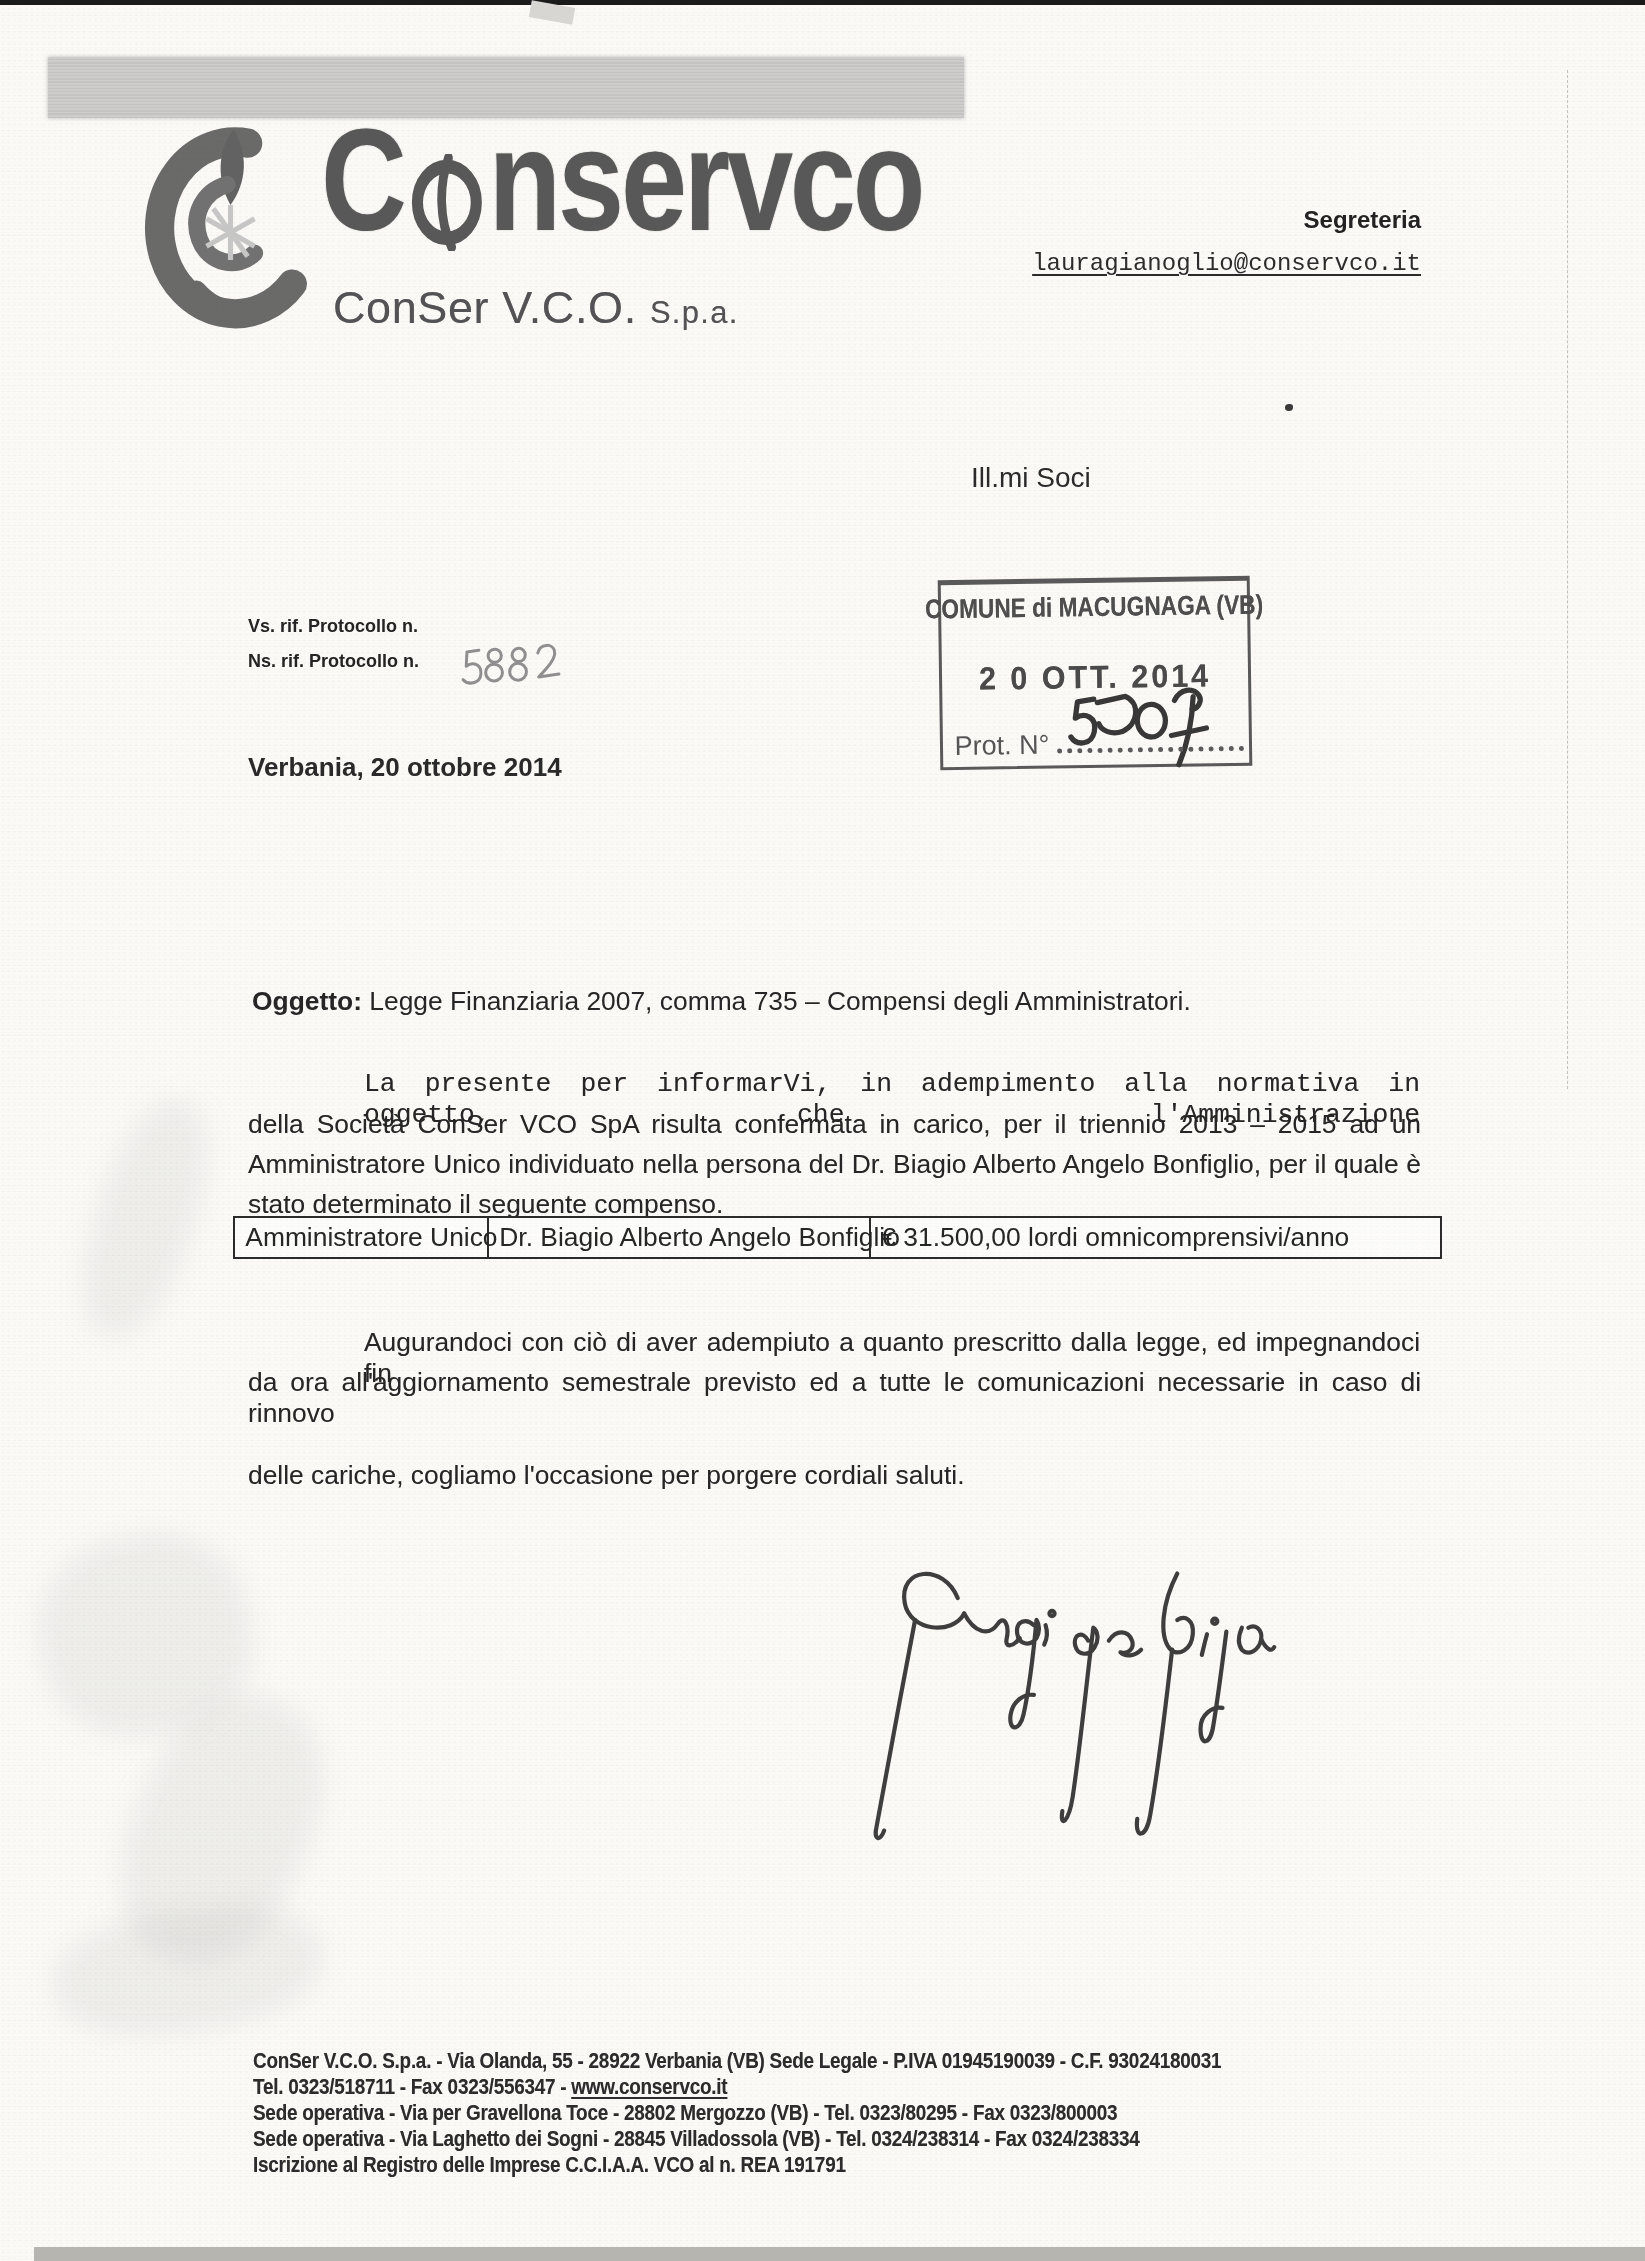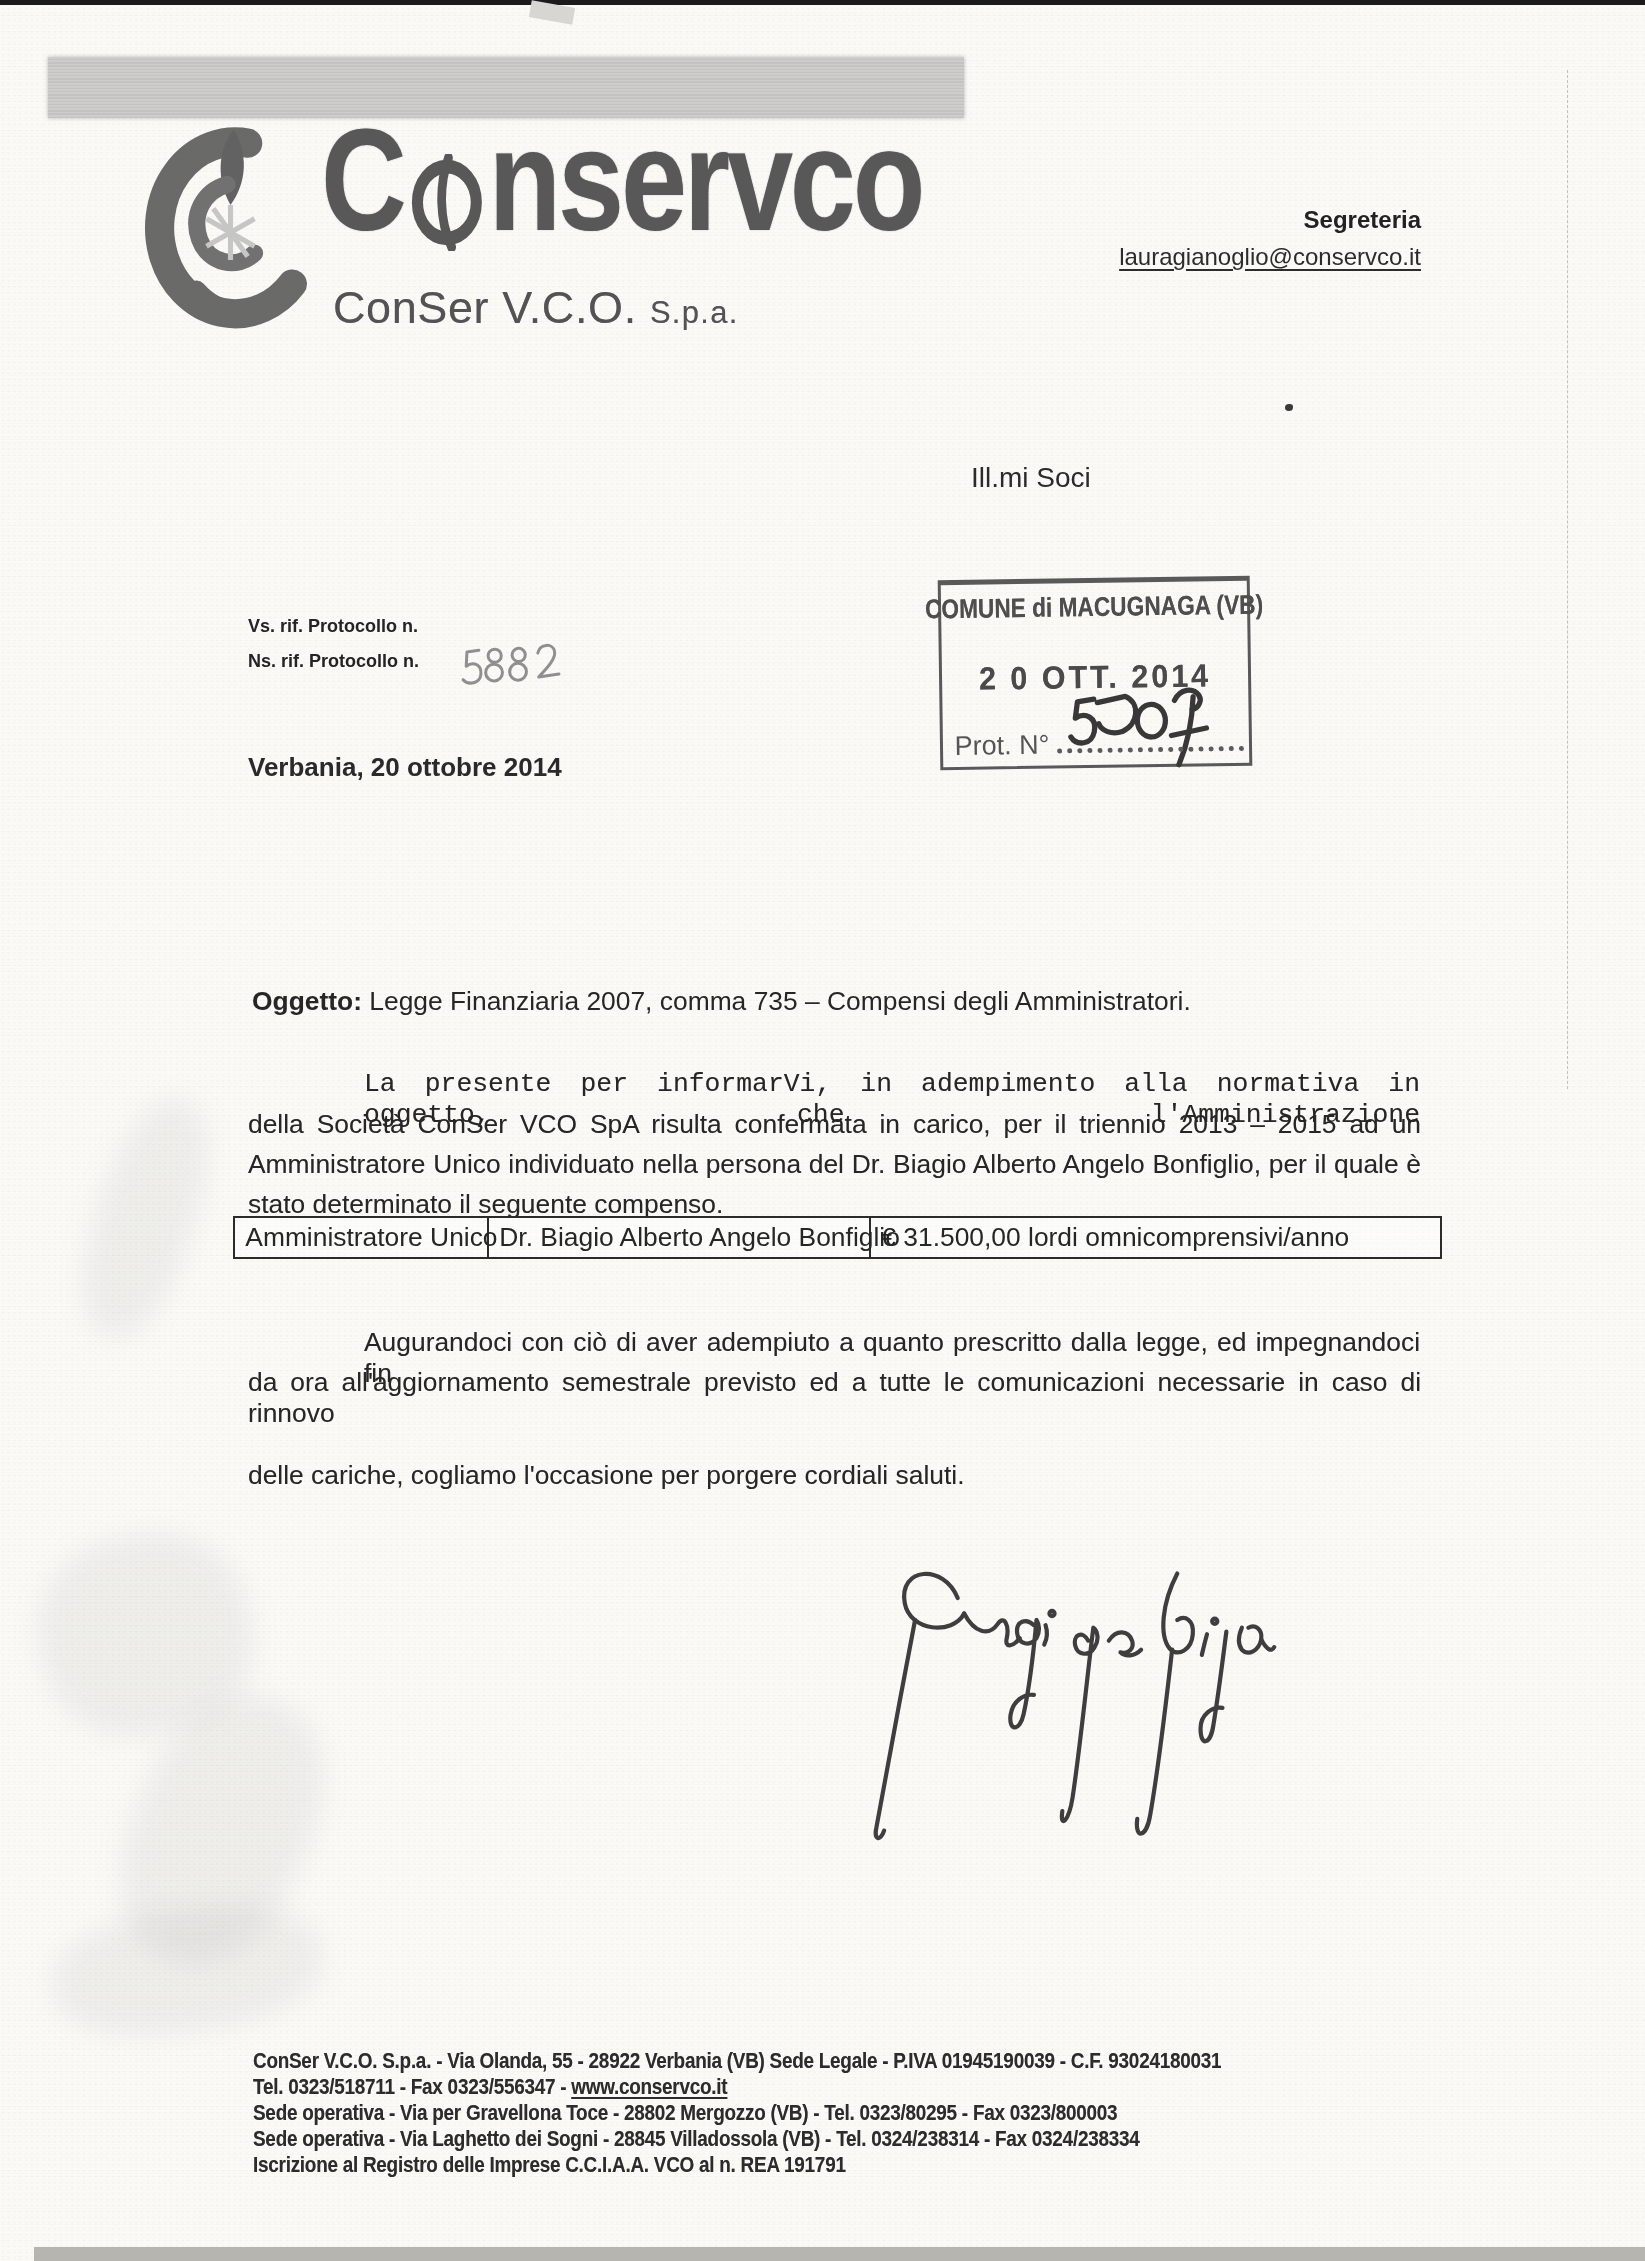--- a/index.html
+++ b/index.html
@@ -38,21 +38,21 @@
     font-weight:bold;color:#585858;font-size:145px;line-height:1;letter-spacing:-3.9px;
     transform:scaleX(.82);transform-origin:left top;
     text-shadow:0 0 1.3px rgba(80,80,80,.6);
   }
   .wordmark .swirl-o{width:97px;height:97px;margin:46px 2.6px 0 3.9px;}
   .subbrand{left:333px;top:282px;font-size:45px;color:#535355;letter-spacing:0.6px;text-shadow:0 0 0.6px rgba(80,80,80,.5);}
   .subbrand .spa{font-size:31px;letter-spacing:1.3px;}
   
   .secretary{left:1000px;top:206px;width:421px;text-align:right;font-size:24px;}
   .secretary .lbl{font-weight:bold;color:#222;}
-  .secretary .mail{display:inline-block;margin-top:9px;color:#2c2c2c;text-decoration:underline;text-underline-offset:3.9px;text-decoration-thickness:1.9px;}
+  .secretary .mail{display:inline-block;margin-top:16px;color:#2c2c2c;text-decoration:underline;text-underline-offset:3.9px;text-decoration-thickness:1.9px;font-family:Liberation Mono, monospace;}
   
   .recipient{left:971px;top:462px;font-size:28px;color:#2b2b2b;}
   
   .refline{left:248px;font-size:18px;font-weight:bold;color:#242424;}
   .dateline{left:248px;top:752px;font-size:26px;color:#2a2a2a;font-weight:bold;}
   .hand-5882{left:459px;top:640px;width:120px;height:49px;transform:rotate(-2deg);}
   
   .stamp{
     left:939px;top:578px;width:306px;height:182px;
     border:3.2px solid #595959;border-top-width:5.8px;

